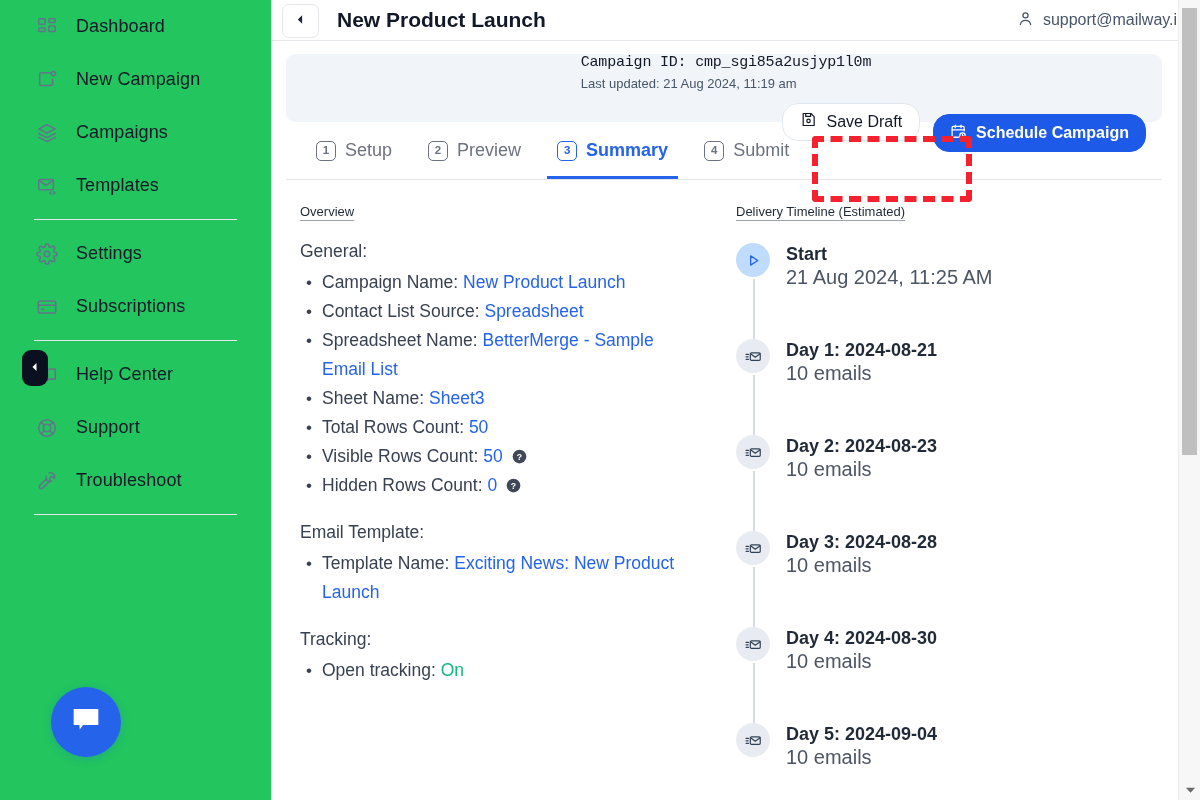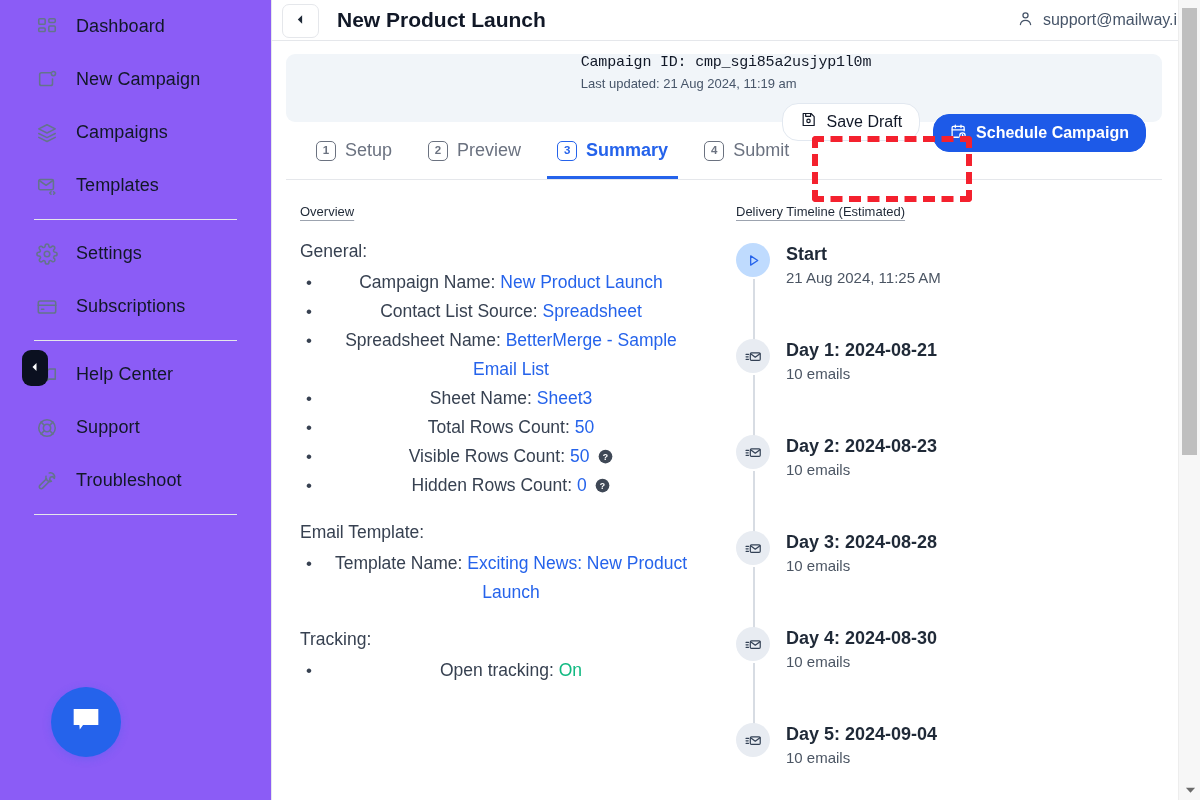--- a/index.html
+++ b/index.html
@@ -9,21 +9,21 @@
     font-family: "Liberation Sans", sans-serif;
     background: #ffffff;
     color: #1f2937;
   }
 
   #app { position: relative; width: 1200px; height: 800px; display: flex; }
 
   
   #sidebar {
     width: 272px; height: 800px;
-    background: #8b5cf6;
+    background: #22c55e;
     border-right: 1px solid #e5e7eb;
     position: relative;
     flex: 0 0 272px;
   }
   .nav-group { padding: 0; }
   .nav-item {
     display: flex; align-items: center;
     height: 53px;
     padding-left: 36px;
     gap: 18px;
@@ -222,21 +222,21 @@
     text-underline-offset: 4px;
     text-decoration-color: #9ca3af;
     margin-bottom: 22px;
     display: inline-block;
   }
   .group-label {
     font-size: 17.5px;
     color: #374151;
     margin: 0 0 6px 0;
   }
-  ul.facts { list-style: none; margin: 0 0 22px 0; padding: 0; text-align: center; }
+  ul.facts { list-style: none; margin: 0 0 22px 0; padding: 0; }
   ul.facts li {
     font-size: 17.5px;
     color: #374151;
     line-height: 29px;
     padding-left: 22px;
     position: relative;
     text-indent: 0;
   }
   ul.facts li::before {
     content: "•";
@@ -282,21 +282,21 @@
     background: #d7dce3;
     z-index: 1;
   }
   .tl-item:last-child .tl-line { display: none; }
   .tl-body { padding-top: 1px; }
   .tl-title {
     font-size: 18px; font-weight: bold; color: #1f2937;
     line-height: 24px;
     white-space: nowrap;
   }
-  .tl-sub { font-size: 15px; color: #4b5563; line-height: 23px; white-space: nowrap; }
+  .tl-sub { font-size: 20px; color: #4b5563; line-height: 23px; white-space: nowrap; }
 
   
   #annotation-box {
     position: absolute;
     left: 540px; top: 136px;
     width: 160px; height: 66px;
     border: 6px dashed #f4212e;
     border-radius: 4px;
     pointer-events: none;
     z-index: 40;

